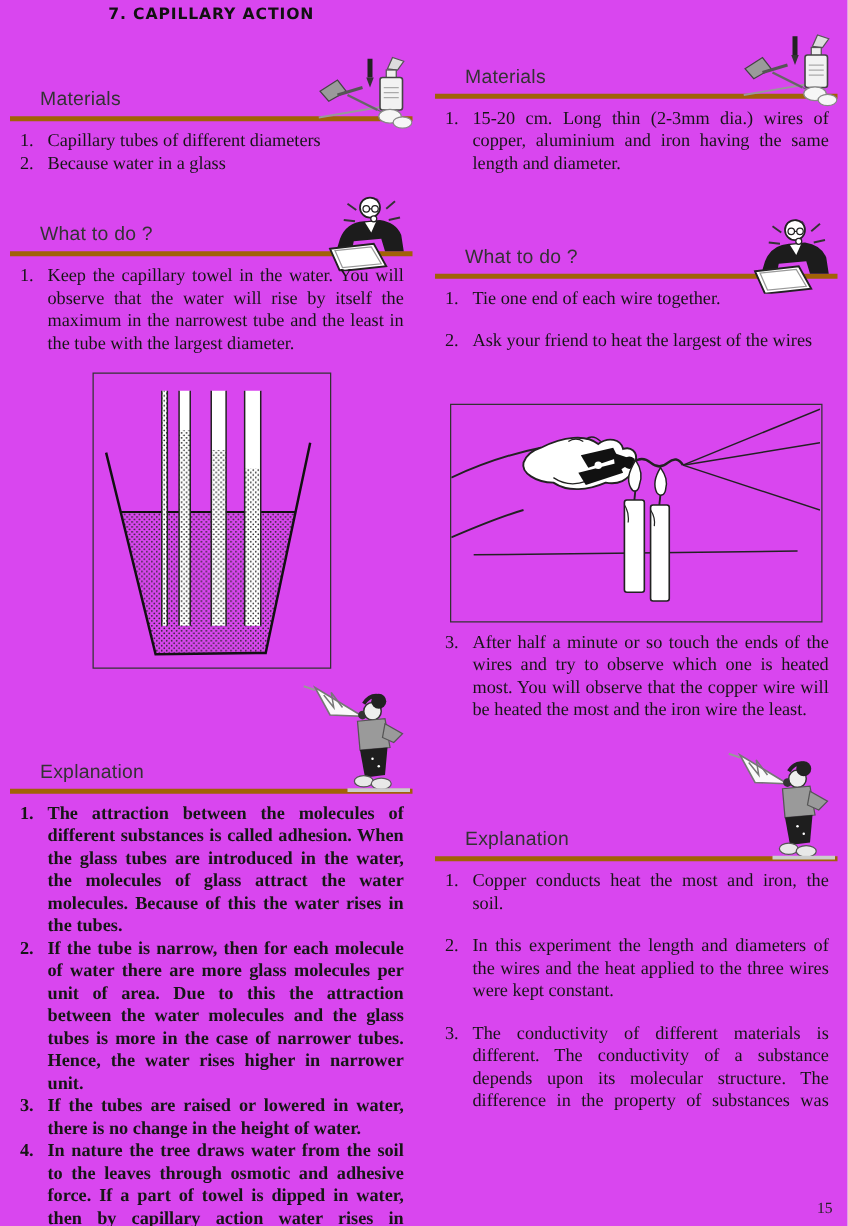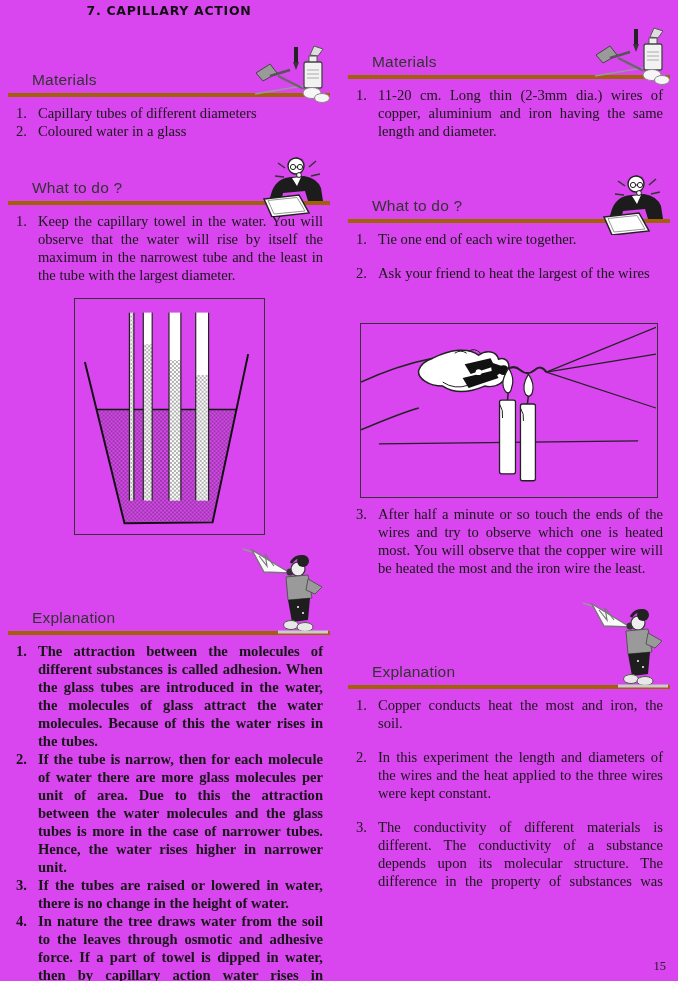--- a/index.html
+++ b/index.html
@@ -103,21 +103,21 @@
           <line x1="24" y1="33" x2="48" y2="45" stroke="#666" stroke-width="2"></line>
           <line x1="48" y1="45" x2="57" y2="49" stroke="#666" stroke-width="1"></line>
           <ellipse cx="58" cy="50" rx="9" ry="5.5" fill="#f6f6f6" stroke="#888"></ellipse>
           <ellipse cx="68" cy="55" rx="7.5" ry="4.5" fill="#f6f6f6" stroke="#888"></ellipse>
         </svg>
       </span>
     </div>
 
     <ol class="num l-matlist">
       <li>Capillary tubes of different diameters</li>
-      <li>Coloured water in a glass</li>
+      <li>Because water in a glass</li>
     </ol>
 
     <div class="sec-head l-wtdhead">
       <span class="sec-label">What to do ?</span>
       <span class="icon icon-read">
         <svg width="72" height="66" viewBox="0 0 72 66">
           <g stroke="#333" stroke-width="1.5">
             <line x1="20" y1="12" x2="27" y2="17"></line>
               <line x1="17" y1="25" x2="26" y2="26"></line>
             <line x1="58" y1="10" x2="51" y2="16"></line>
@@ -226,21 +226,21 @@
           <line x1="16" y1="33" x2="36" y2="27" stroke="#555" stroke-width="2.5"></line>
           <line x1="24" y1="33" x2="48" y2="45" stroke="#666" stroke-width="2"></line>
           <line x1="48" y1="45" x2="57" y2="49" stroke="#666" stroke-width="1"></line>
           <ellipse cx="58" cy="50" rx="9" ry="5.5" fill="#f6f6f6" stroke="#888"></ellipse>
           <ellipse cx="68" cy="55" rx="7.5" ry="4.5" fill="#f6f6f6" stroke="#888"></ellipse>
         </svg>
       </span>
     </div>
 
     <ol class="num r-matlist">
-      <li>11-20 cm. Long thin (2-3mm dia.) wires of copper, aluminium and iron having the same length and diameter.</li>
+      <li>15-20 cm. Long thin (2-3mm dia.) wires of copper, aluminium and iron having the same length and diameter.</li>
     </ol>
 
     <div class="sec-head r-wtdhead">
       <span class="sec-label">What to do ?</span>
       <span class="icon icon-read">
         <svg width="72" height="66" viewBox="0 0 72 66">
           <g stroke="#333" stroke-width="1.5">
             <line x1="20" y1="12" x2="27" y2="17"></line>
               <line x1="17" y1="25" x2="26" y2="26"></line>
             <line x1="58" y1="10" x2="51" y2="16"></line>

